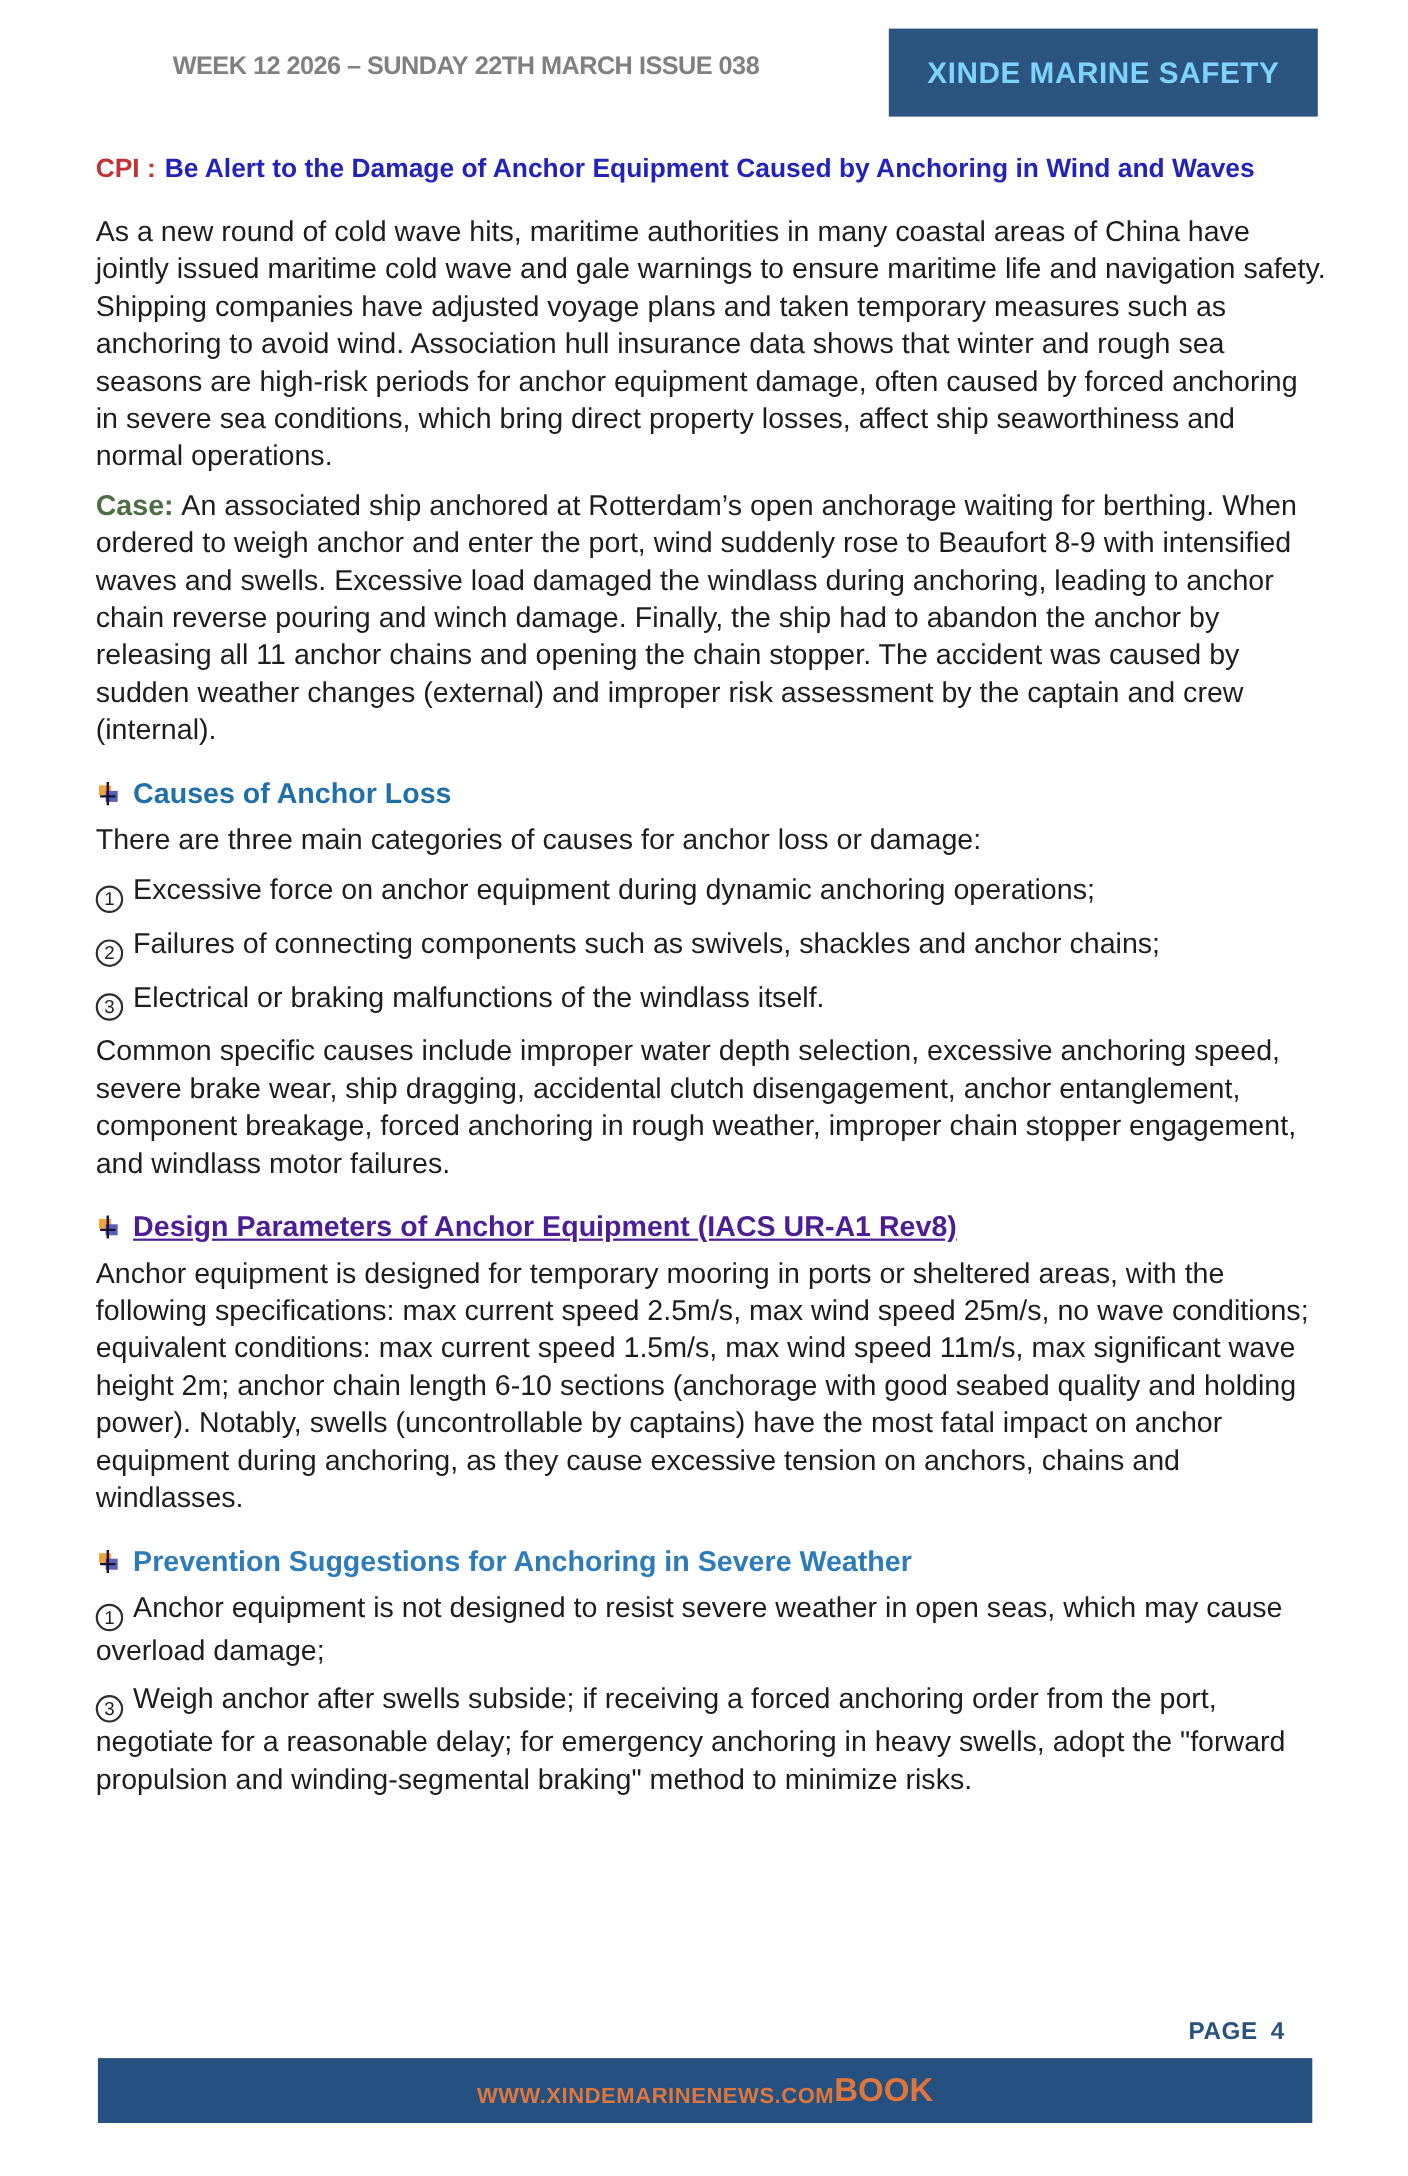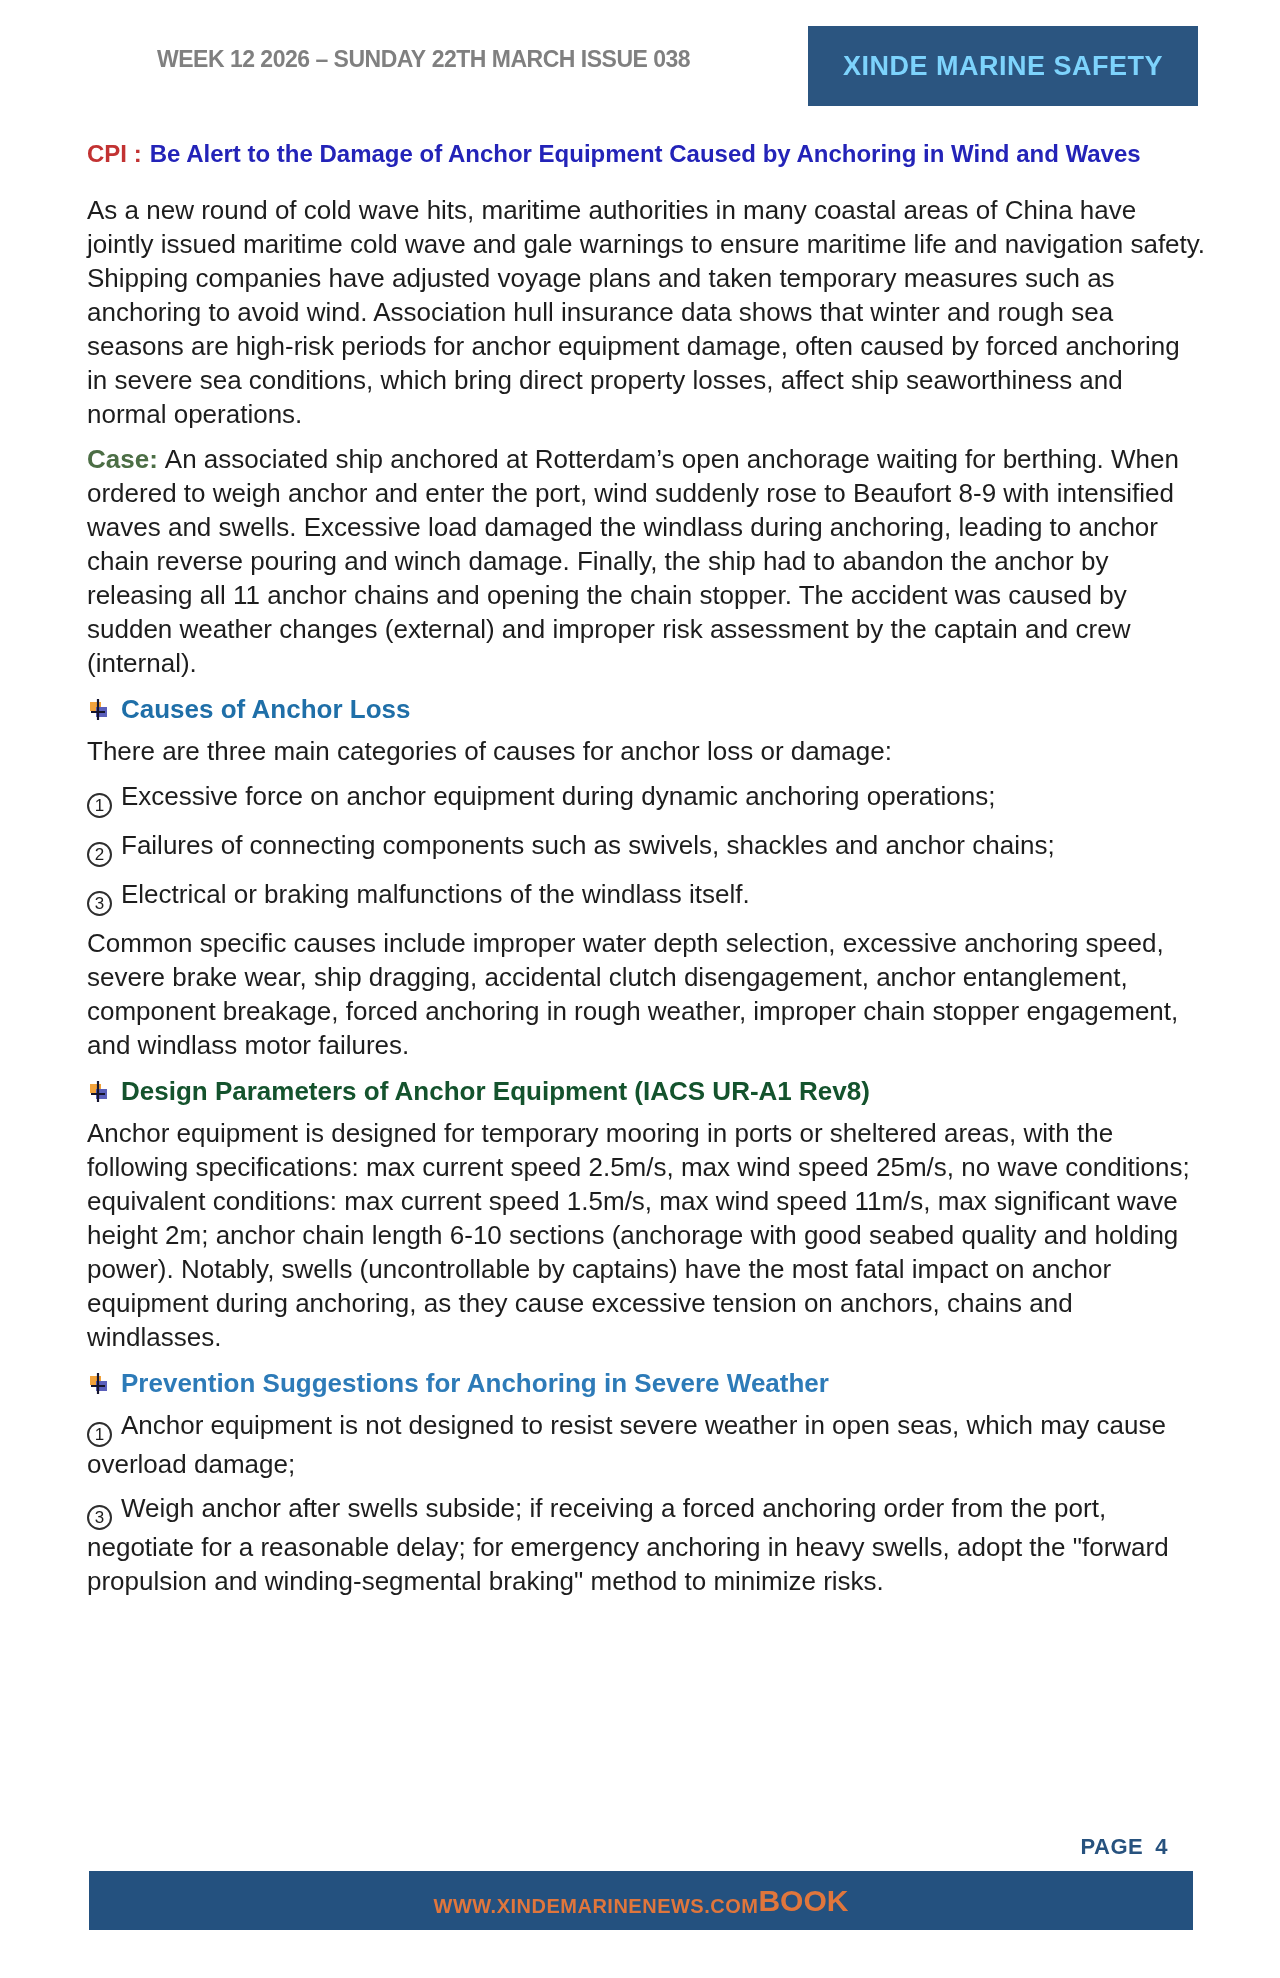--- a/index.html
+++ b/index.html
@@ -62,30 +62,30 @@
   .t-blue { color: #2323b8; }
 
   p {
     margin: 0 0 11px 0;
     font-size: 26px;
     line-height: 34px;
   }
   .case-label { color: #4c6e45; font-weight: bold; margin-right: 7px; }
 
   h2 {
-    margin: 12px 0 8px 0;
+    margin: 24px 0 8px 0;
     font-size: 26px;
     line-height: 34px;
     font-weight: bold;
     display: flex;
     align-items: center;
     gap: 11px;
   }
   .h-causes  span { color: #1f6fa8; }
-  .h-design  span { color: #14532d; }
+  .h-design  span { color: #4c1d95; text-decoration: underline; }
   .h-prevent span { color: #2d7bb8; }
   .bullet-ico { flex: 0 0 auto; display: inline-block; }
 
   .num-item {
     margin: 0 0 10px 0;
     font-size: 26px;
     line-height: 34px;
   }
   .circ {
     display: inline-flex;

